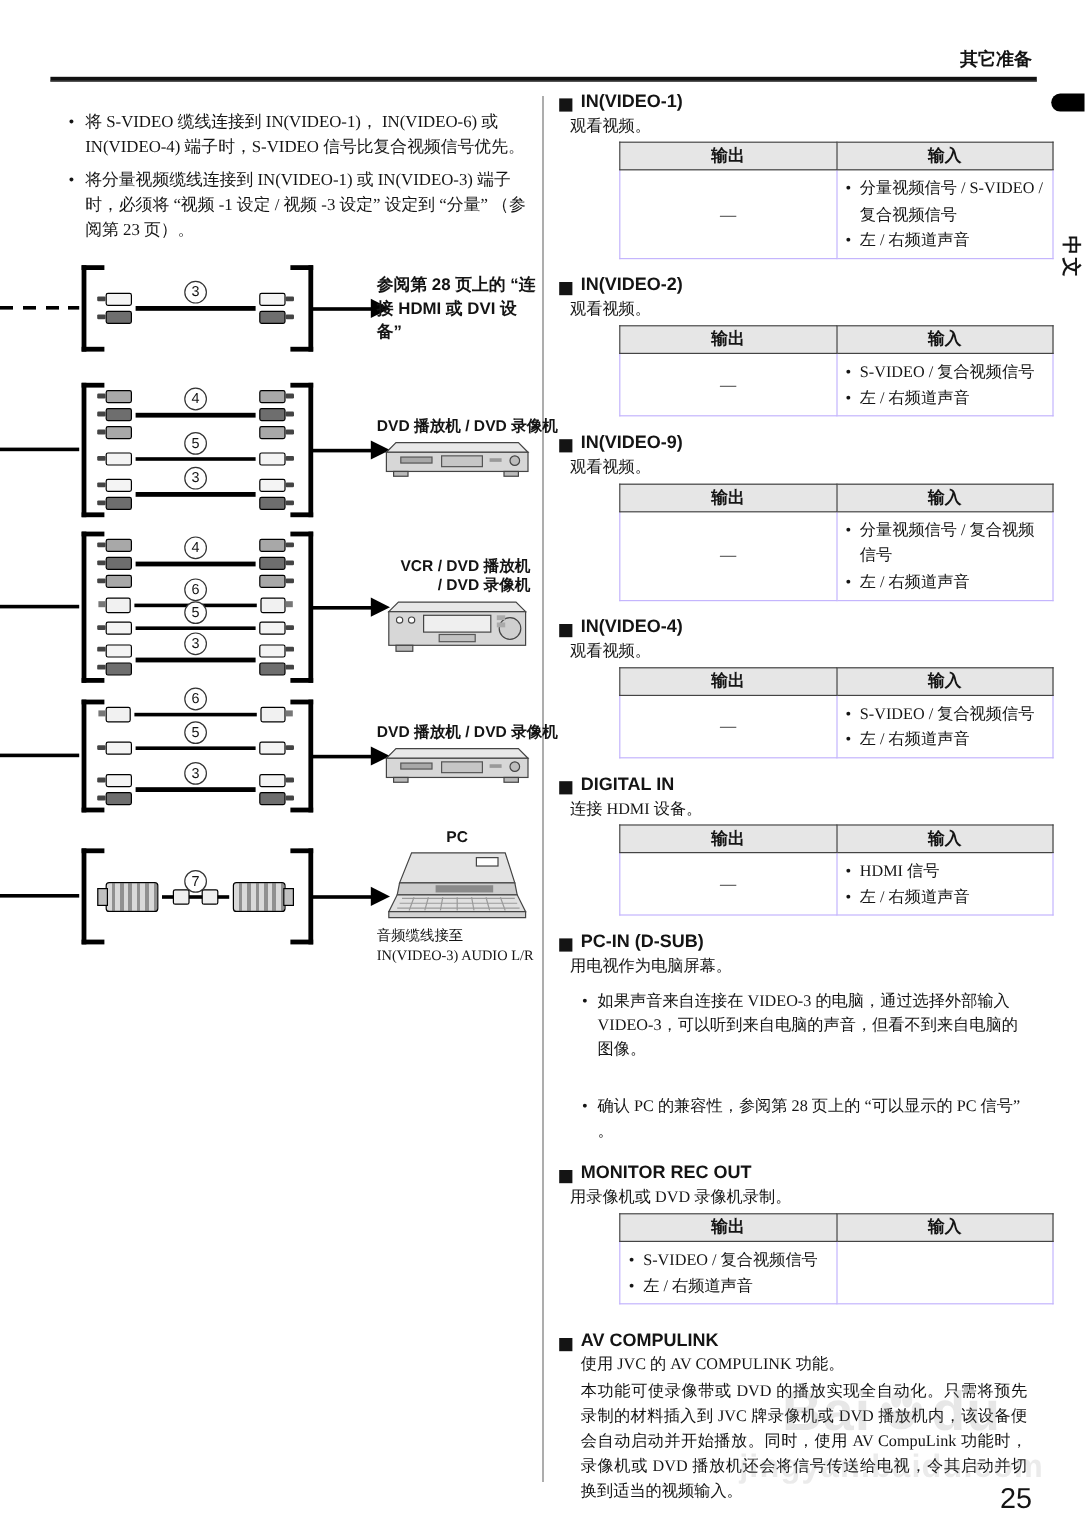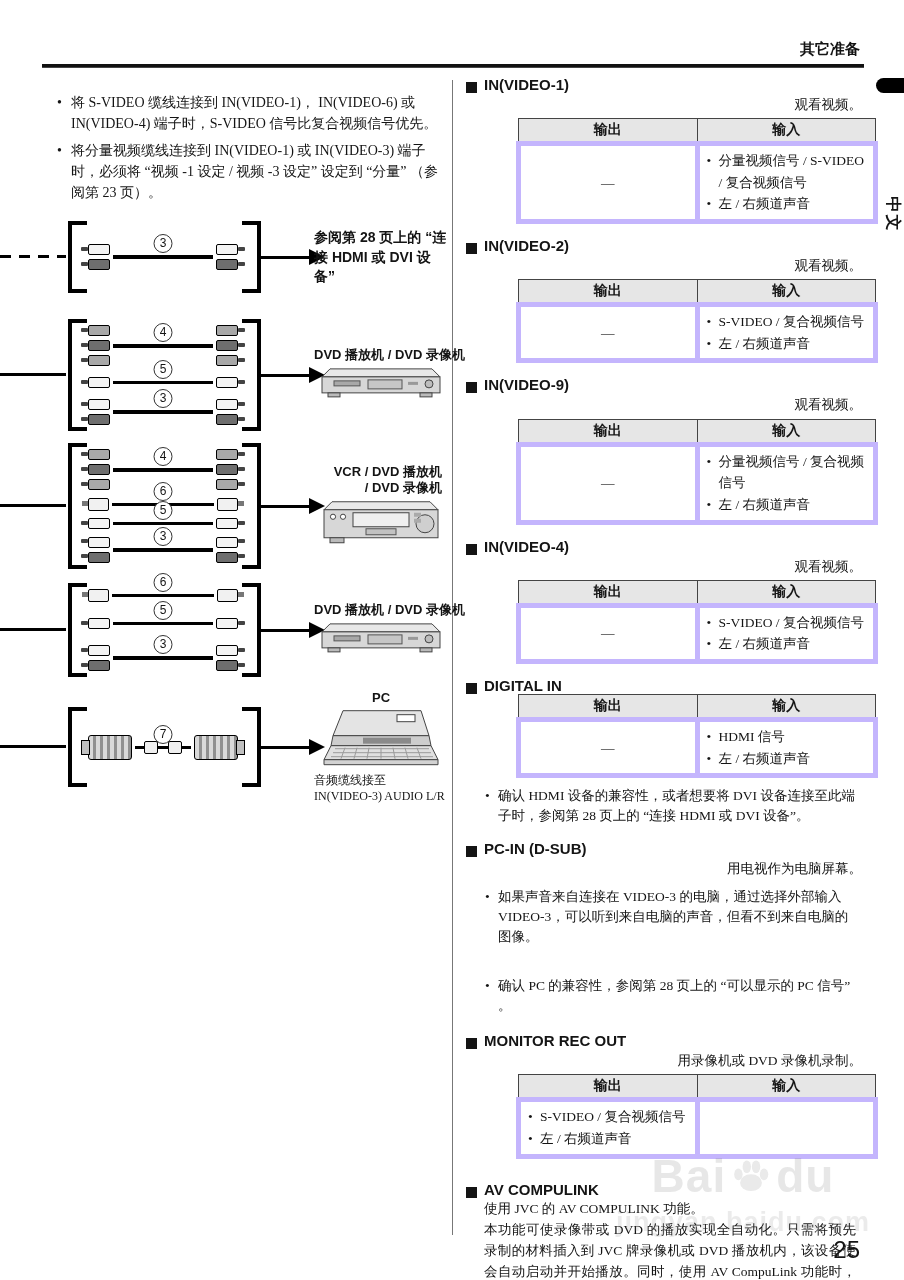--- a/index.html
+++ b/index.html
@@ -58,25 +58,25 @@
   .dev-label { font:bold 13px/1.25 "Liberation Sans",sans-serif; text-align:center; margin-bottom:2px; white-space:nowrap; }
   .dev-label.r2 { text-align:right; padding-right:6px; white-space:normal; }
   .dev-caption { font:12px/1.35 "Liberation Serif",serif; text-align:left; margin-top:2px; white-space:nowrap; }
   .devsvg    { display:block; margin:0 auto; }
 
   
   .col-right { position:absolute; left:466px; top:76px; width:396px; }
   .sec       { margin-bottom:13px; }
   .sec-title { display:flex; align-items:flex-end; gap:7px; font:bold 15px "Liberation Sans",sans-serif; }
   .sq        { width:11px; height:11px; background:#141414; flex:0 0 auto; }
-  .sec-sub   { font-size:13.5px; line-height:1.5; margin:2px 0 3px 32px;text-align:right; }
+  .sec-sub   { font-size:13.5px; line-height:1.5; margin:2px 0 3px 9px; }
   table.io   { border-collapse:collapse; width:362px; margin-left:50px; font-size:13.5px; }
   table.io th{ background:#e6e6e6; border:1px solid #444; font-weight:bold; padding:2px 4px; width:50%;
                font-size:14px; text-align:center; }
-  table.io td{ border:5px solid #c4b5fd; padding:4px 6px; vertical-align:middle; }
+  table.io td{ border:1px solid #c4b5fd; padding:4px 6px; vertical-align:middle; }
   td.dash    { text-align:center; }
   ul.celllist{ margin:0; padding:0; list-style:none; line-height:1.6; }
   ul.celllist li { position:relative; padding-left:13px; }
   ul.celllist li::before { content:"•"; position:absolute; left:1px; }
   .sec-note  { position:relative; font-size:13.5px; line-height:1.5; margin:8px 0 0 18px; padding-left:14px; width:360px; }
   .sec-note::before { content:"•"; position:absolute; left:1px; }
   .sec-note + .sec-note { margin-top:28px; }
   .sec-par   { font-size:13.5px; line-height:1.55; margin:1px 0 0 18px; width:372px; text-align:justify; }
 
   
@@ -458,38 +458,38 @@
         </tr>
       </tbody>
         </table>
     </div>
 
     <div class="sec">
       <div class="sec-title">
           <span class="sq"></span>
           <span>DIGITAL IN</span>
         </div>
+      <div class="sec-sub">连接 HDMI 设备。</div>
       <table class="io">
         <tbody>
             <tr>
           <th>输出</th>
           <th>输入</th>
         </tr>
         <tr>
           <td class="dash">—</td>
           <td>
             <ul class="celllist">
               <li>HDMI 信号</li>
               <li>左 / 右频道声音</li>
             </ul>
           </td>
         </tr>
       </tbody>
         </table>
-      <div class="sec-note">确认 HDMI 设备的兼容性，或者想要将 DVI 设备连接至此端子时，参阅第 28 页上的 “连接 HDMI 或 DVI 设备”。</div>
     </div>
 
     <div class="sec">
       <div class="sec-title">
           <span class="sq"></span>
           <span>PC-IN (D-SUB)</span>
         </div>
       <div class="sec-sub">用电视作为电脑屏幕。</div>
       <div class="sec-note">如果声音来自连接在 VIDEO-3 的电脑，通过选择外部输入 VIDEO-3，可以听到来自电脑的声音，但看不到来自电脑的图像。</div>
       <div class="sec-note">确认 PC 的兼容性，参阅第 28 页上的 “可以显示的 PC 信号” 。</div>

